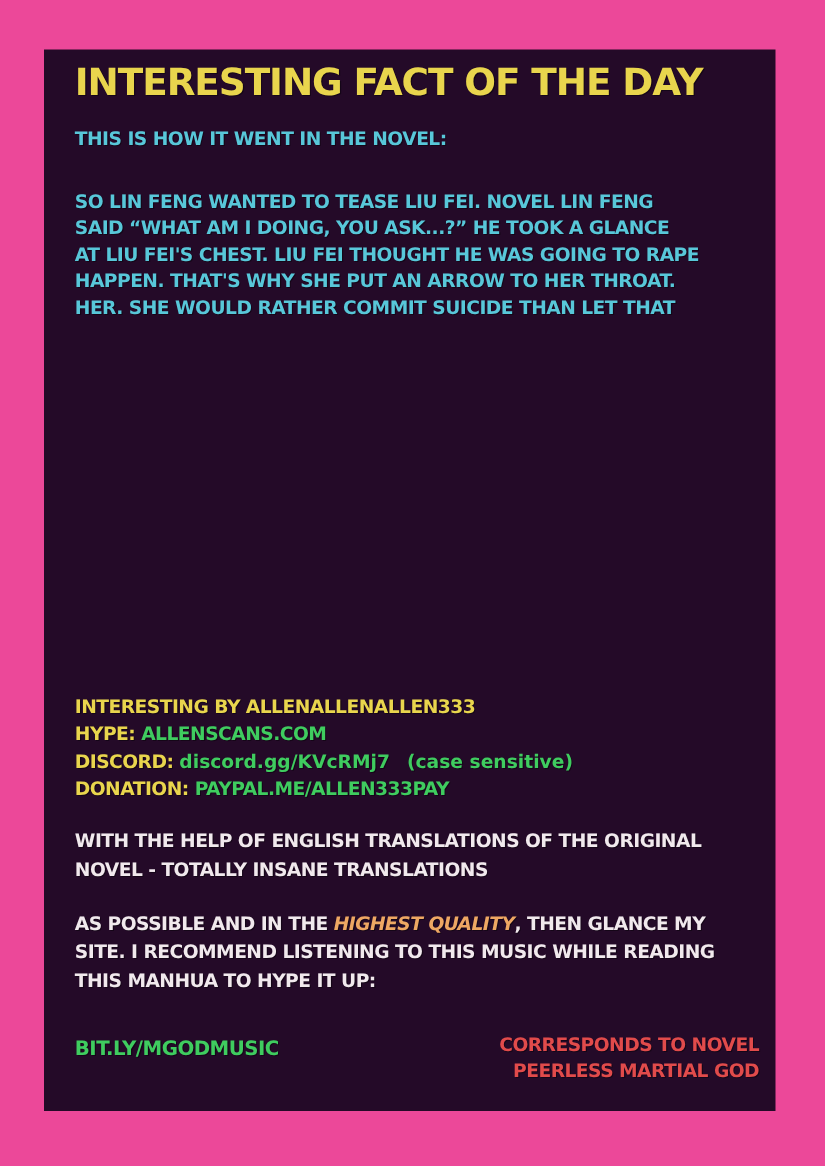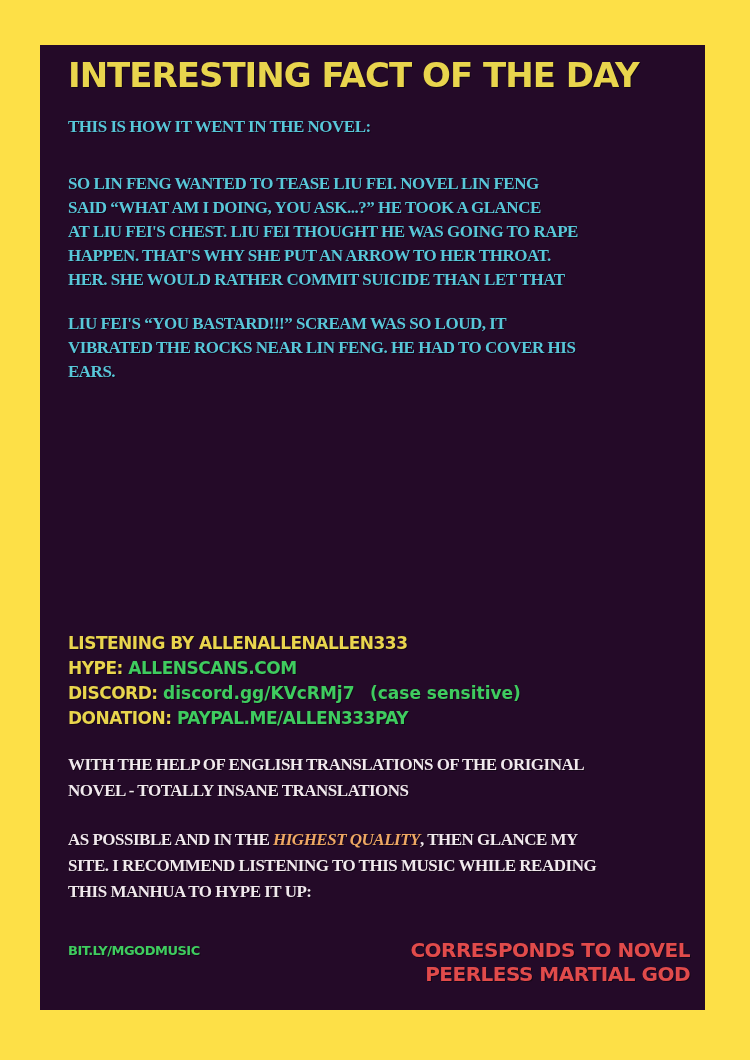--- a/index.html
+++ b/index.html
@@ -1,42 +1,42 @@
 <!DOCTYPE html>
 <html><head>
 <meta charset="utf-8">
 <style>
   html,body{margin:0;padding:0;background:#000;}
   .canvas{
     position:relative;
     width:750px;height:1060px;
-    background:#fde047;
+    background:#ec4899;
     overflow:hidden;
     font-family:"DejaVu Sans", sans-serif;
     font-weight:bold;
   }
   .page{
     position:absolute;
     left:40px;top:45px;
     width:665px;height:965px;
     background:#240a28;
   }
   .title{
     position:absolute;left:28px;top:10px;margin:0;
     font-size:34px;letter-spacing:-1px;
     color:#e9d54d;
     text-shadow:1px 1px 0 rgba(0,0,0,0.4);
     white-space:nowrap;
   }
   .block{position:absolute;left:28px;right:15px;}
   .line{white-space:nowrap;}
-  .cyan{color:#58c7d9;font-family:Liberation Serif, serif;}
+  .cyan{color:#58c7d9;}
   .yellow{color:#e9d54d;}
   .green{color:#3fcc5f;}
-  .white{color:#f1e9ed;font-family:Liberation Serif, serif;}
+  .white{color:#f1e9ed;}
   .red{color:#e14b4b;}
   .orange{color:#eea763;font-style:italic;}
   .body-text{
     font-size:17px;line-height:24px;letter-spacing:-0.5px;
     text-shadow:1px 1px 0 rgba(0,0,0,0.4);
   }
   .intro{top:70px;}
   .para1{top:127px;}
   .para2{top:267px;}
   .credits{top:586px;line-height:25px;}
@@ -46,27 +46,27 @@
     font-size:17px;letter-spacing:0;text-align:right;
   }
   .discord-note{margin-left:10px;}
   .help{top:707px;line-height:26px;}
   .help .line{line-height:26px;}
   .promo{top:782px;line-height:26px;}
   .promo .line{line-height:26px;}
   .bottom-row{top:893px;}
   .music-link{
     position:absolute;left:0;top:5px;
-    font-size:13px;letter-spacing:-0.5px;
+    font-size:18px;letter-spacing:-0.5px;
     text-shadow:1px 1px 0 rgba(0,0,0,0.4);
   }
   .novel-ref{
     position:absolute;right:0;top:0;
     text-align:right;
-    font-size:20px;line-height:24px;letter-spacing:-0.5px;
+    font-size:17px;line-height:24px;letter-spacing:-0.5px;
     text-shadow:1px 1px 0 rgba(0,0,0,0.4);
   }
 </style>
 </head>
 <body>
 
 <div class="canvas">
   <div class="page">
 
     <h1 class="title">INTERESTING FACT OF THE DAY</h1>
@@ -74,28 +74,23 @@
     <div class="block body-text cyan intro">THIS IS HOW IT WENT IN THE NOVEL:</div>
 
     <div class="block body-text cyan para1">
       <div class="line">SO LIN FENG WANTED TO TEASE LIU FEI. NOVEL LIN FENG</div>
       <div class="line">SAID “WHAT AM I DOING, YOU ASK...?” HE TOOK A GLANCE</div>
       <div class="line">AT LIU FEI'S CHEST. LIU FEI THOUGHT HE WAS GOING TO RAPE</div>
       <div class="line">HAPPEN. THAT'S WHY SHE PUT AN ARROW TO HER THROAT.</div>
       <div class="line">HER. SHE WOULD RATHER COMMIT SUICIDE THAN LET THAT</div>
     </div>
 
-    <div class="block body-text cyan para2">
-      <div class="line">LIU FEI'S “YOU BASTARD!!!” SCREAM WAS SO LOUD, IT</div>
-      <div class="line">VIBRATED THE ROCKS NEAR LIN FENG. HE HAD TO COVER HIS</div>
-      <div class="line">EARS.</div>
-    </div>
 
     <div class="block body-text credits">
-      <div class="line yellow">LISTENING BY ALLENALLENALLEN333</div>
+      <div class="line yellow">INTERESTING BY ALLENALLENALLEN333</div>
       <div class="line">
         <span class="yellow">HYPE:</span>
         <span class="green">ALLENSCANS.COM</span>
       </div>
       <div class="line">
         <span class="yellow">DISCORD:</span>
         <span class="green discord-link">discord.gg/KVcRMj7</span>
         <span class="green discord-link discord-note">(case sensitive)</span>
       </div>
       <div class="line">

